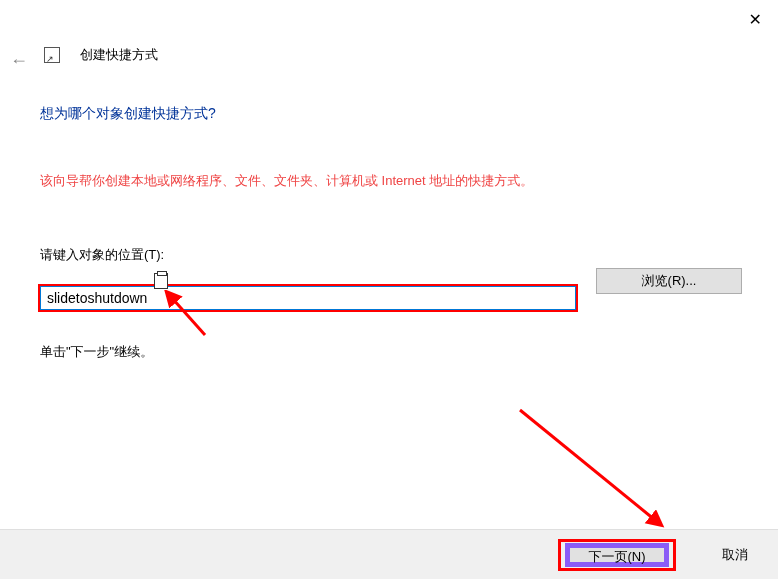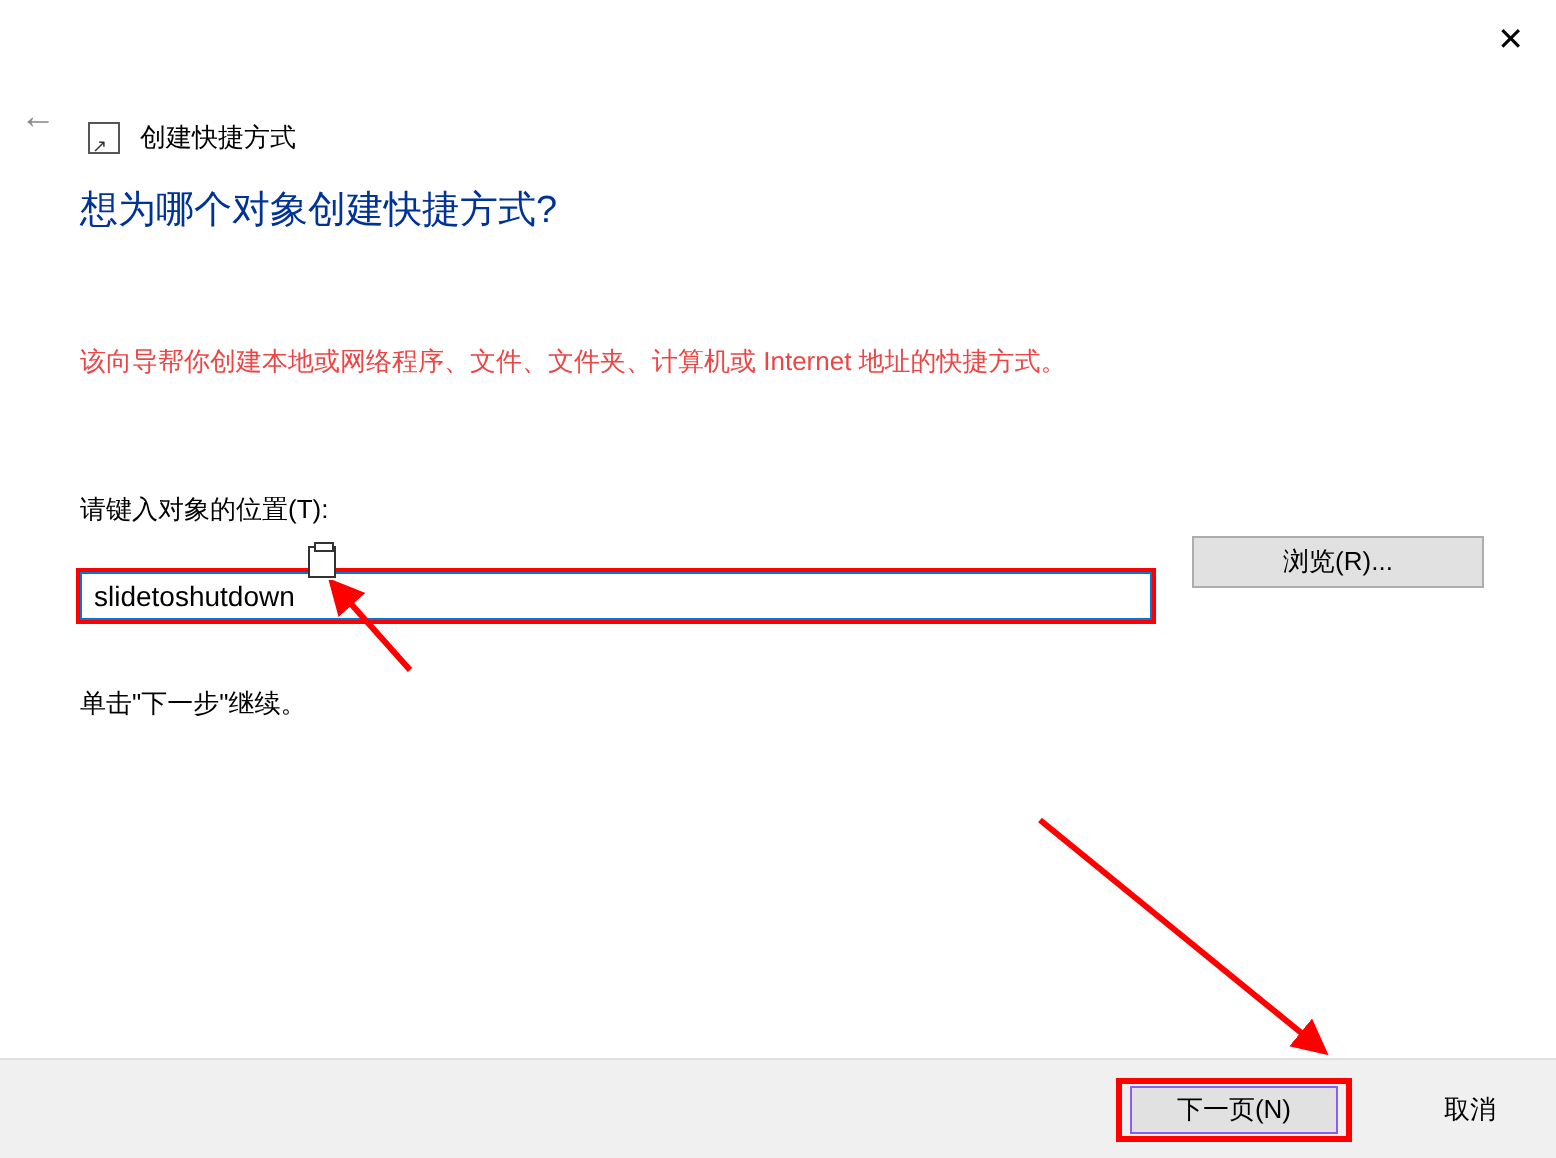--- a/index.html
+++ b/index.html
@@ -22,25 +22,25 @@
     .back-arrow {
       position: absolute;
       top: 48px;
       left: 10px;
       font-size: 18px;
       color: #888;
       cursor: pointer;
     }
     .title-bar {
       position: absolute;
-      top: 60px;
+      top: 46px;
       left: 44px;
       display: flex;
       align-items: center;
-      gap: 10px;
+      gap: 20px;
     }
     .shortcut-icon {
       width: 16px;
       height: 16px;
       display: inline-block;
       border: 1px solid #555;
       position: relative;
       background: #fff;
     }
     .shortcut-icon::after {
@@ -50,23 +50,23 @@
       bottom: -2px;
       left: 1px;
       color: #333;
     }
     .dialog-title {
       font-size: 13px;
       color: #000;
     }
     .heading {
       position: absolute;
-      top: 92px;
-      left: 40px;
-      font-size: 19px;
+      top: 105px;
+      left: 40px;
+      font-size: 14px;
       color: #003399;
       font-weight: normal;
     }
     .description {
       position: absolute;
       top: 172px;
       left: 40px;
       font-size: 13px;
       color: #ef4444;
     }
@@ -152,21 +152,21 @@
       height: 32px;
       border: 3px solid #ff0000;
       display: flex;
       align-items: center;
       justify-content: center;
     }
     .next-btn {
       width: 104px;
       height: 24px;
       background: #e1e1e1;
-      border: 1px solid #8b5cf6;
+      border: 5px solid #8b5cf6;
       font-size: 13px;
       cursor: pointer;
       font-family: inherit;
     }
     .cancel-btn {
       position: absolute;
       bottom: 12px;
       right: 30px;
       width: 60px;
       height: 24px;

